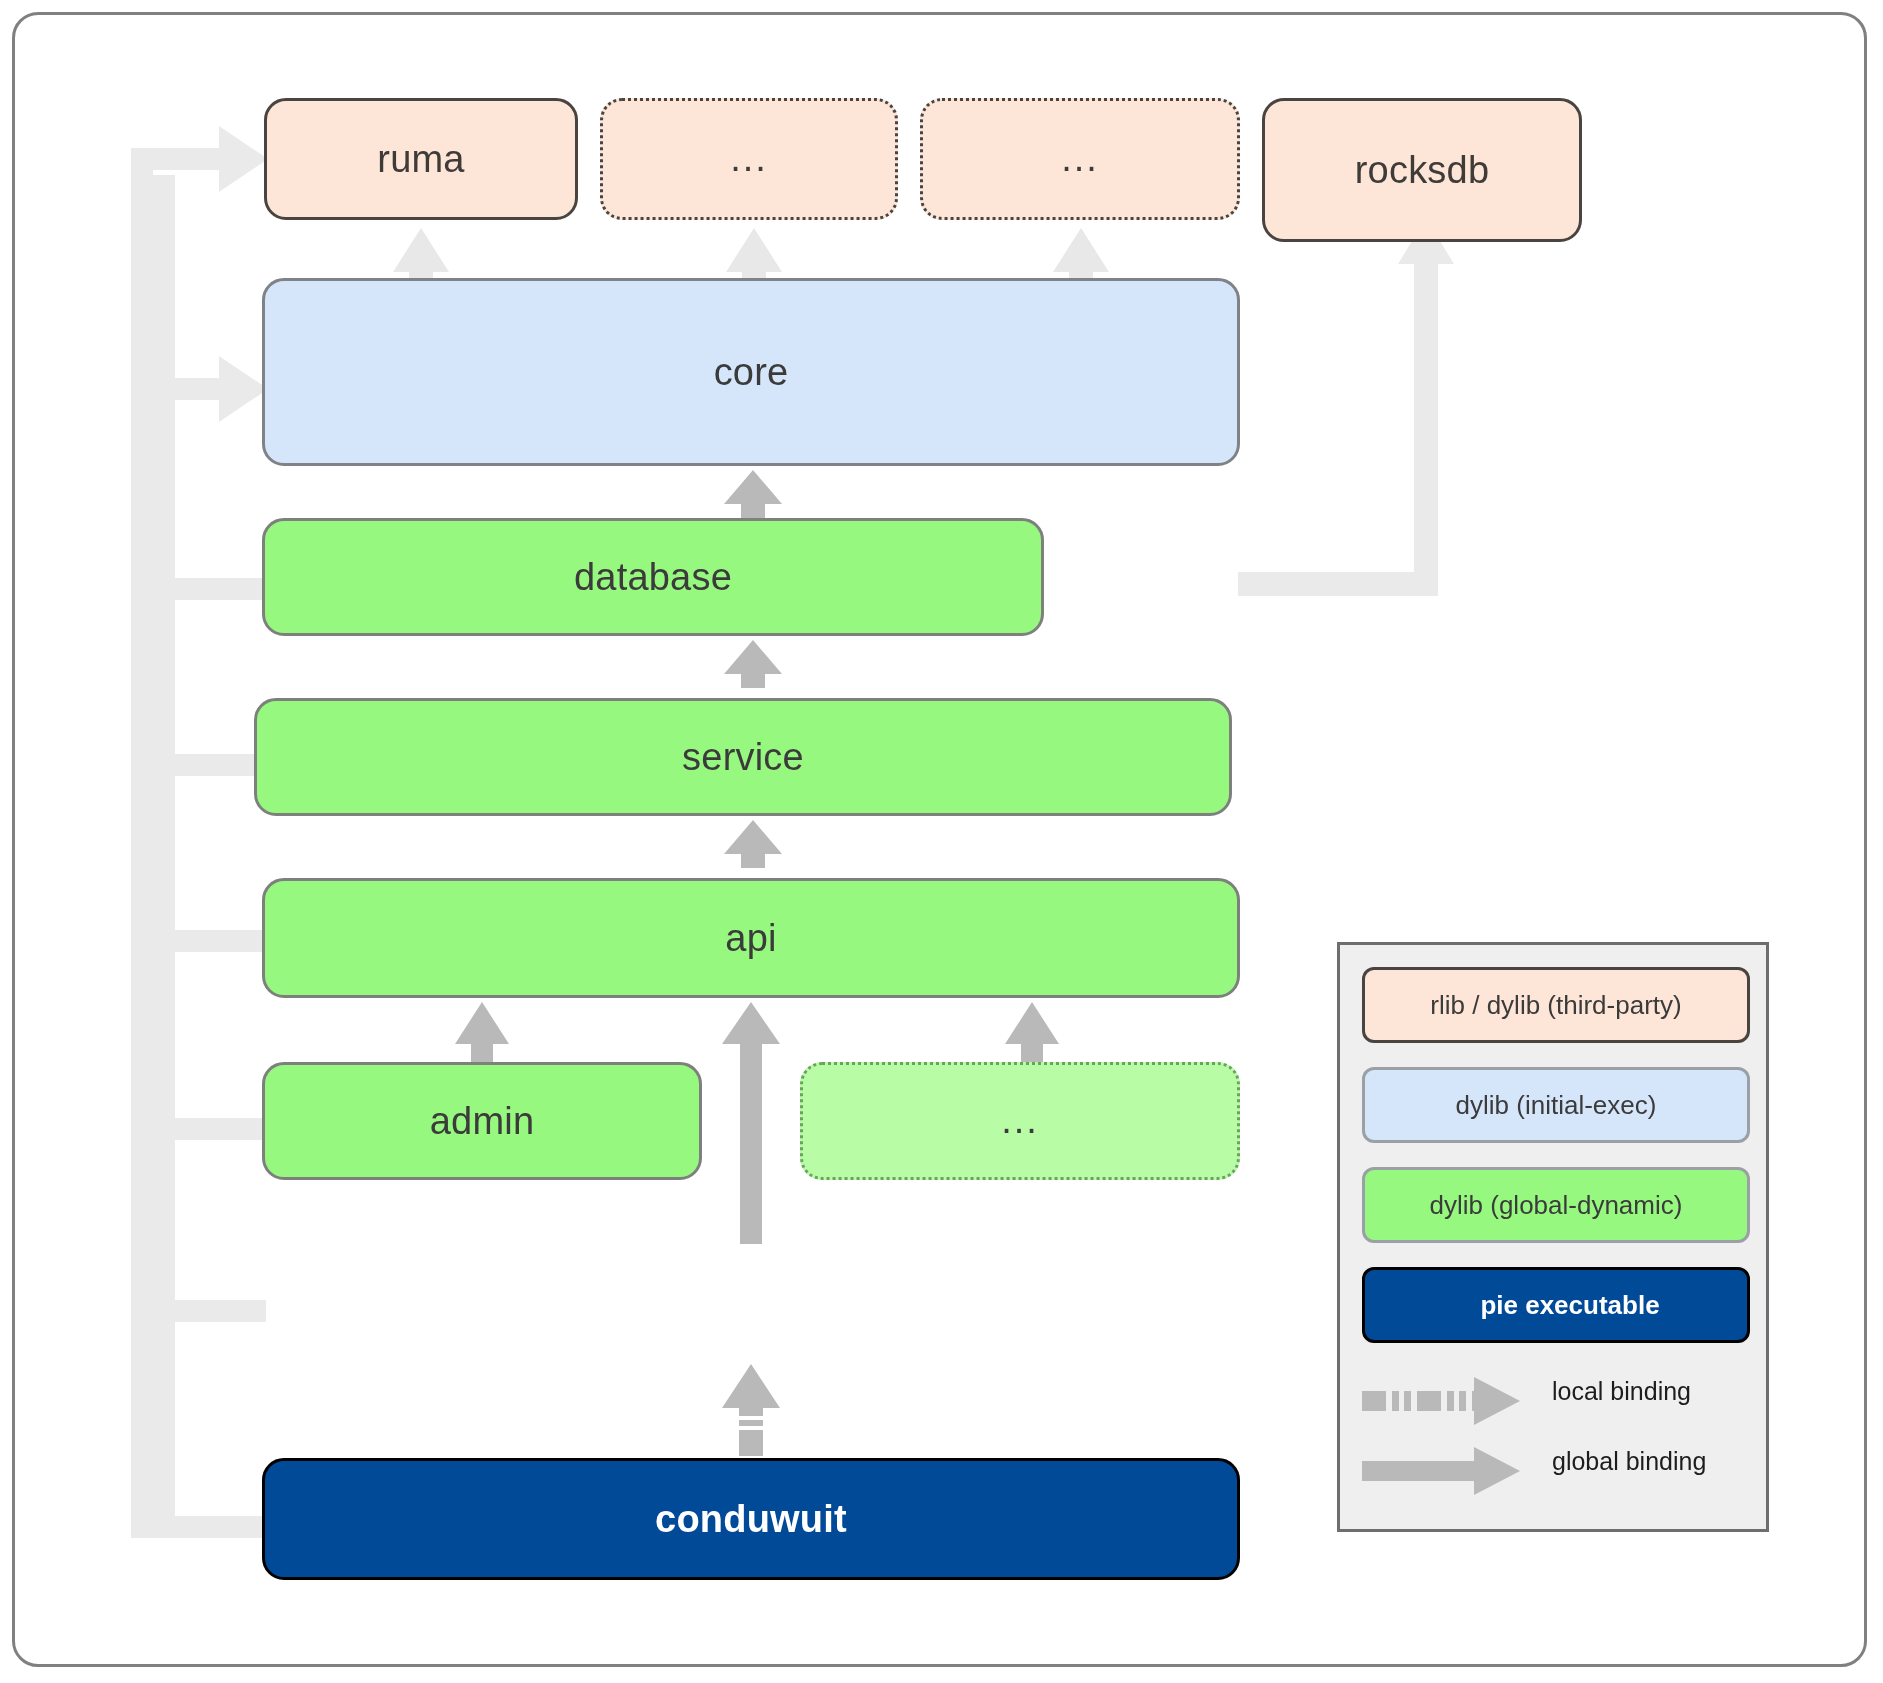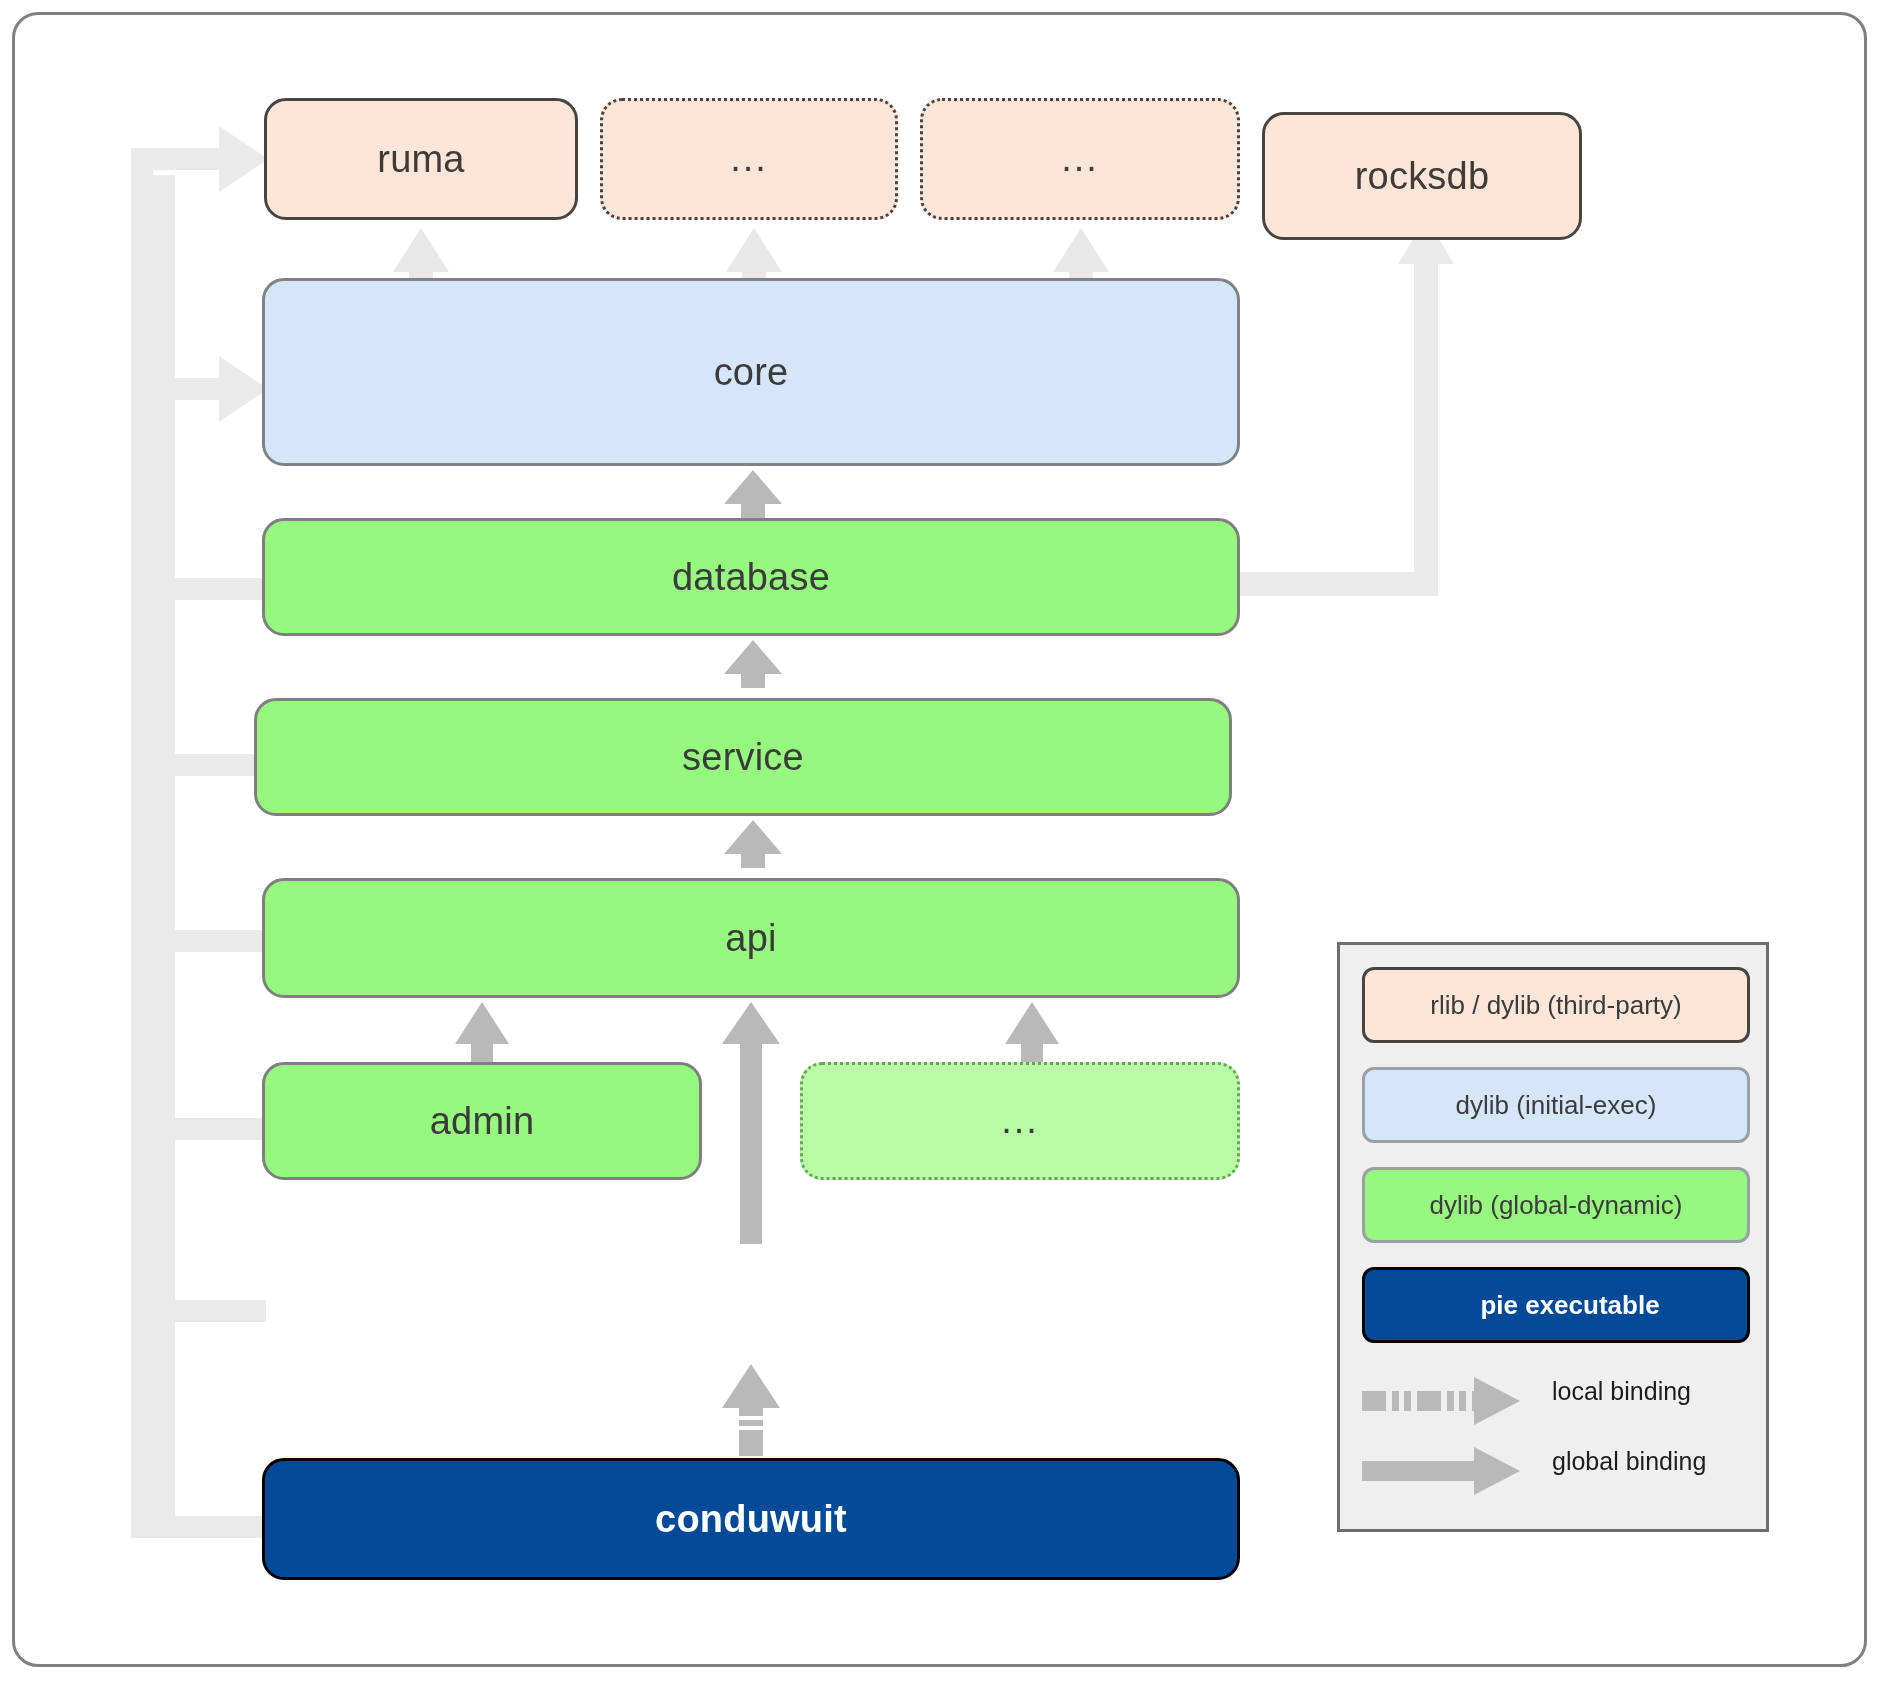--- a/index.html
+++ b/index.html
@@ -184,21 +184,21 @@
   </div>
 
   <div class="node third-dotted" style="left:600px; top:98px; width:298px; height:122px;">
     <span class="ellipsis">...</span>
   </div>
 
   <div class="node third-dotted" style="left:920px; top:98px; width:320px; height:122px;">
     <span class="ellipsis">...</span>
   </div>
 
-  <div class="node third" style="left:1262px; top:112px; width:320px; height:128px;">
+  <div class="node third" style="left:1262px; top:98px; width:320px; height:144px;">
     <span>rocksdb</span>
   </div>
 
   <div class="uparrow" style="left:393px; top:228px;">
     <svg width="56" height="58" viewBox="0 0 56 58">
       <path d="M28 0 L56 44 H40 V58 H16 V44 H0 Z" fill="#e8e8e8"></path>
     </svg>
   </div>
   <div class="uparrow" style="left:726px; top:228px;">
     <svg width="56" height="58" viewBox="0 0 56 58">
@@ -214,21 +214,21 @@
   <div class="node initial" style="left:262px; top:278px; width:978px; height:188px;">
     <span>core</span>
   </div>
 
   <div class="uparrow" style="left:724px; top:470px;">
     <svg width="58" height="48" viewBox="0 0 58 48">
       <path d="M29 0 L58 34 H41 V48 H17 V34 H0 Z" fill="#b9b9b9"></path>
     </svg>
   </div>
 
-  <div class="node global" style="left:262px; top:518px; width:978px; height:118px;">
+  <div class="node global" style="left:262px; top:518px; width:782px; height:118px;">
     <span>database</span>
   </div>
 
   <div class="uparrow" style="left:724px; top:640px;">
     <svg width="58" height="48" viewBox="0 0 58 48">
       <path d="M29 0 L58 34 H41 V48 H17 V34 H0 Z" fill="#b9b9b9"></path>
     </svg>
   </div>
 
   <div class="node global" style="left:254px; top:698px; width:978px; height:118px;">

